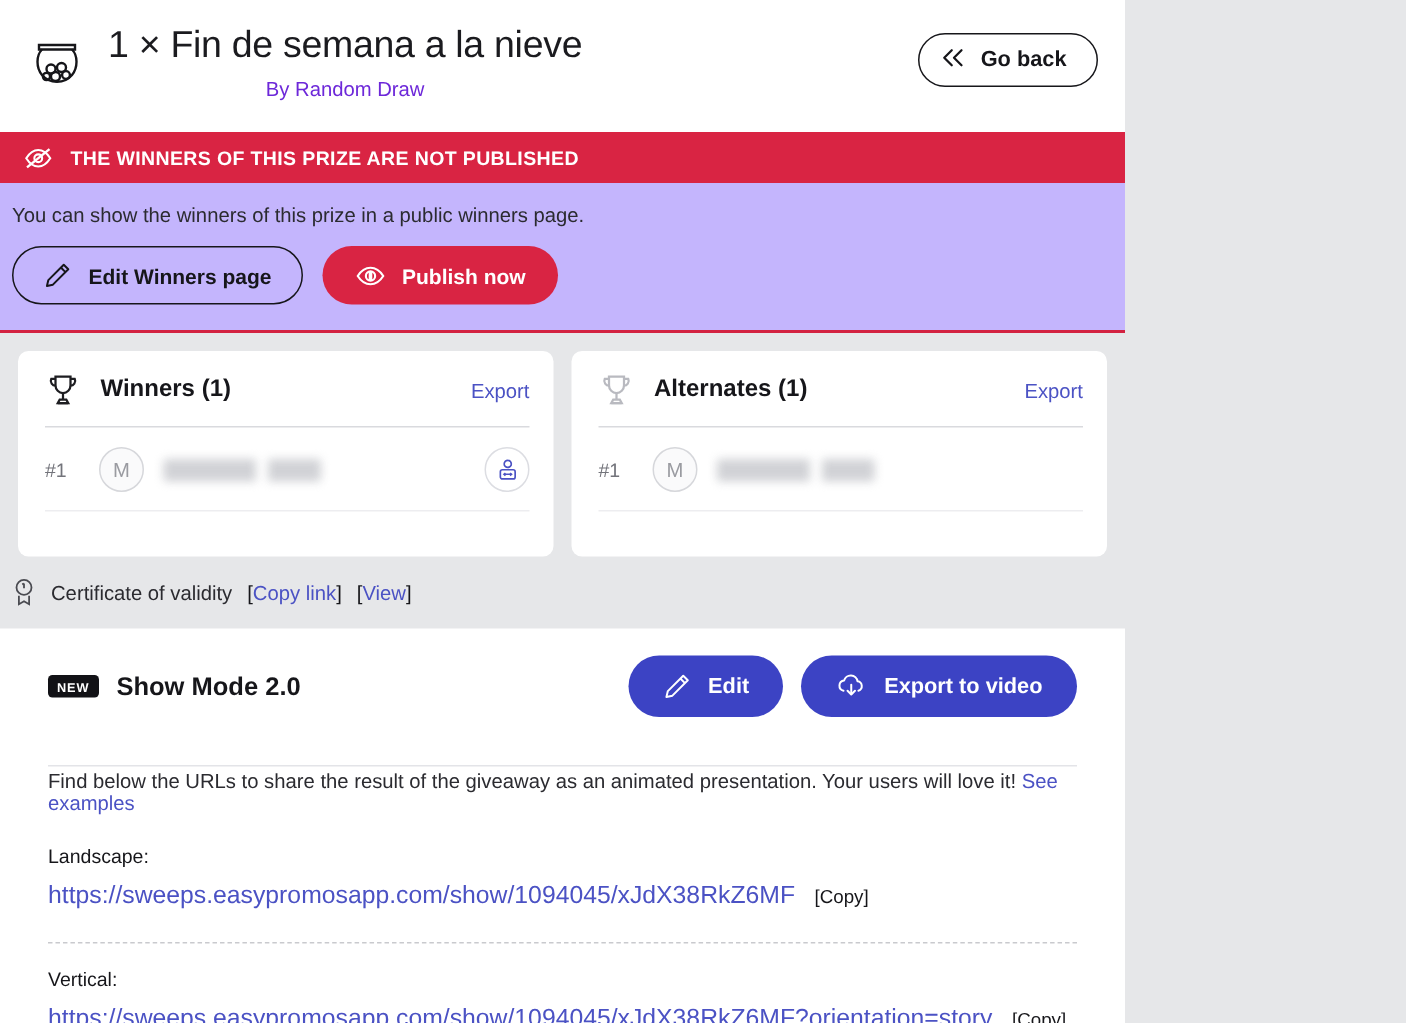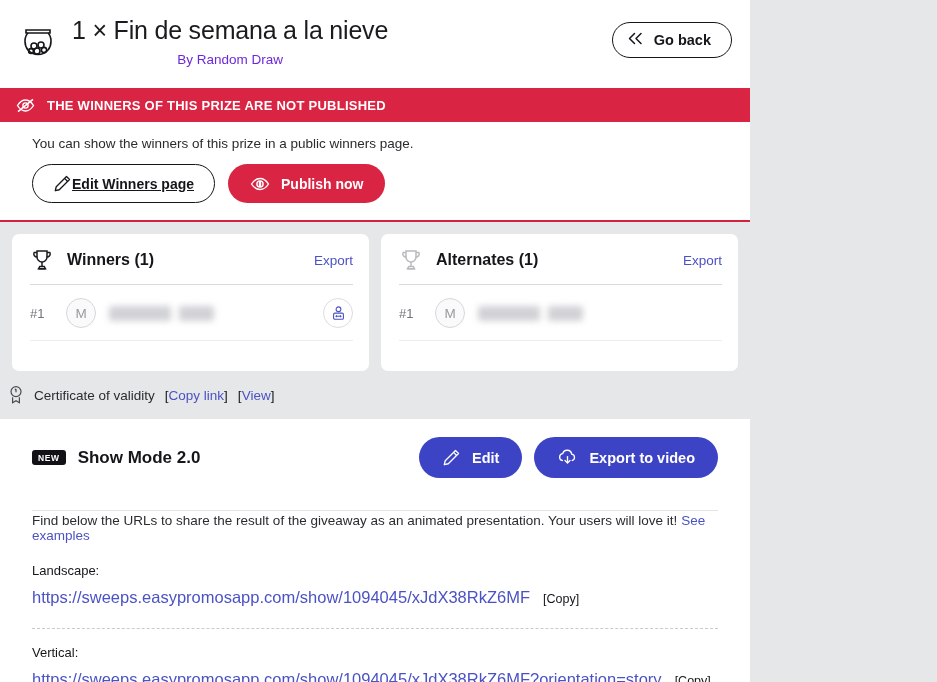--- a/index.html
+++ b/index.html
@@ -36,28 +36,28 @@
   }
 
   
   .alert { border-bottom: 2px solid #d32241; }
   .alert-head {
     background: #d92443; color: #fff;
     height: 34px; display: flex; align-items: center; gap: 12px;
     padding: 0 16px;
     font-size: 13px; font-weight: 700; letter-spacing: 0.25px;
   }
-  .alert-body { background: #ffffff; padding: 14px 18px 17px 32px; }
+  .alert-body { background: #c4b5fd; padding: 14px 18px 17px 8px; }
   .alert-text { font-size: 13.5px; color: #2b2b30; margin-bottom: 13px; }
   .alert-buttons { display: flex; gap: 13px; }
   .btn-outline-dark {
-    display: inline-flex; align-items: center; 
+    display: inline-flex; align-items: center; gap: 11px;
     border: 1.6px solid #16161a; border-radius: 22px;
     background: transparent; padding: 9px 20px;
-    font-size: 14px; font-weight: 700; color: #16161a; cursor: pointer; text-decoration: underline;
+    font-size: 14px; font-weight: 700; color: #16161a; cursor: pointer;
   }
   .btn-red {
     display: inline-flex; align-items: center; gap: 11px;
     border: none; border-radius: 22px; background: #d92443;
     padding: 10px 22px; font-size: 14px; font-weight: 700;
     color: #fff; cursor: pointer;
   }
 
   
   .cards-row {

